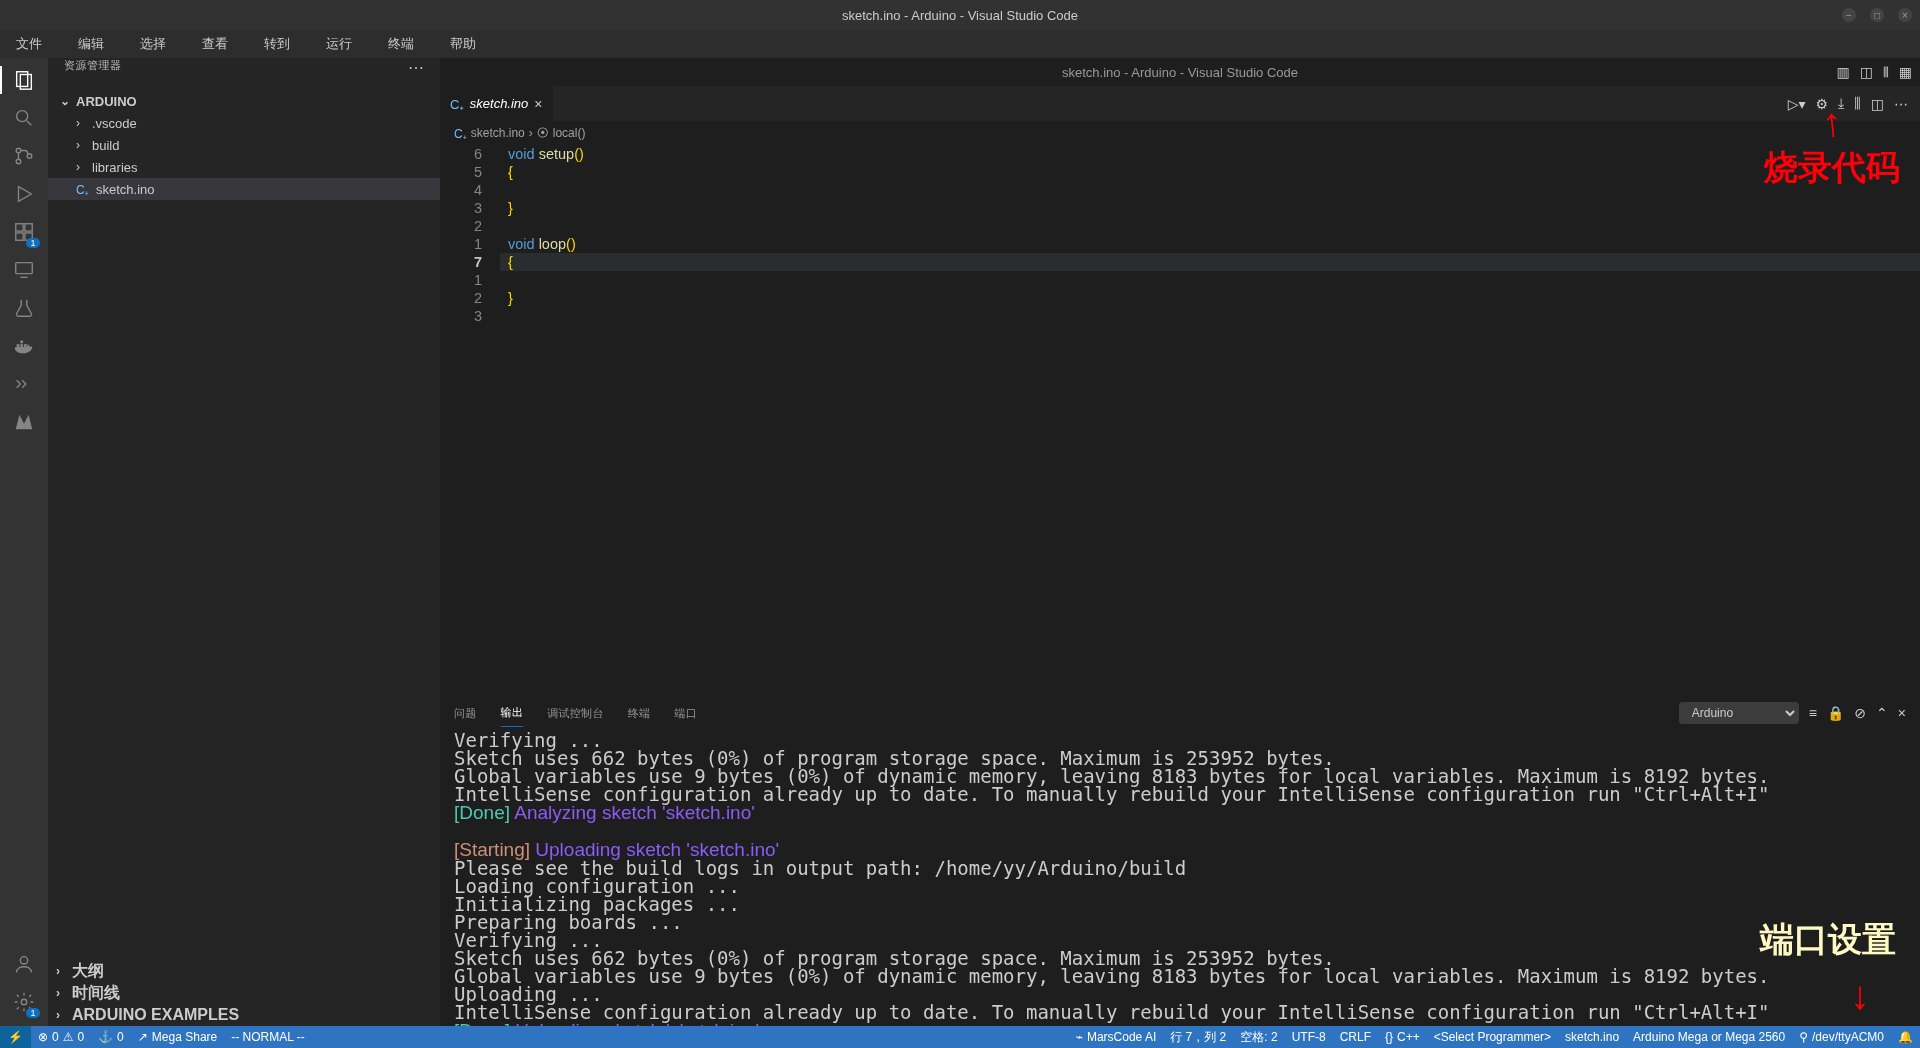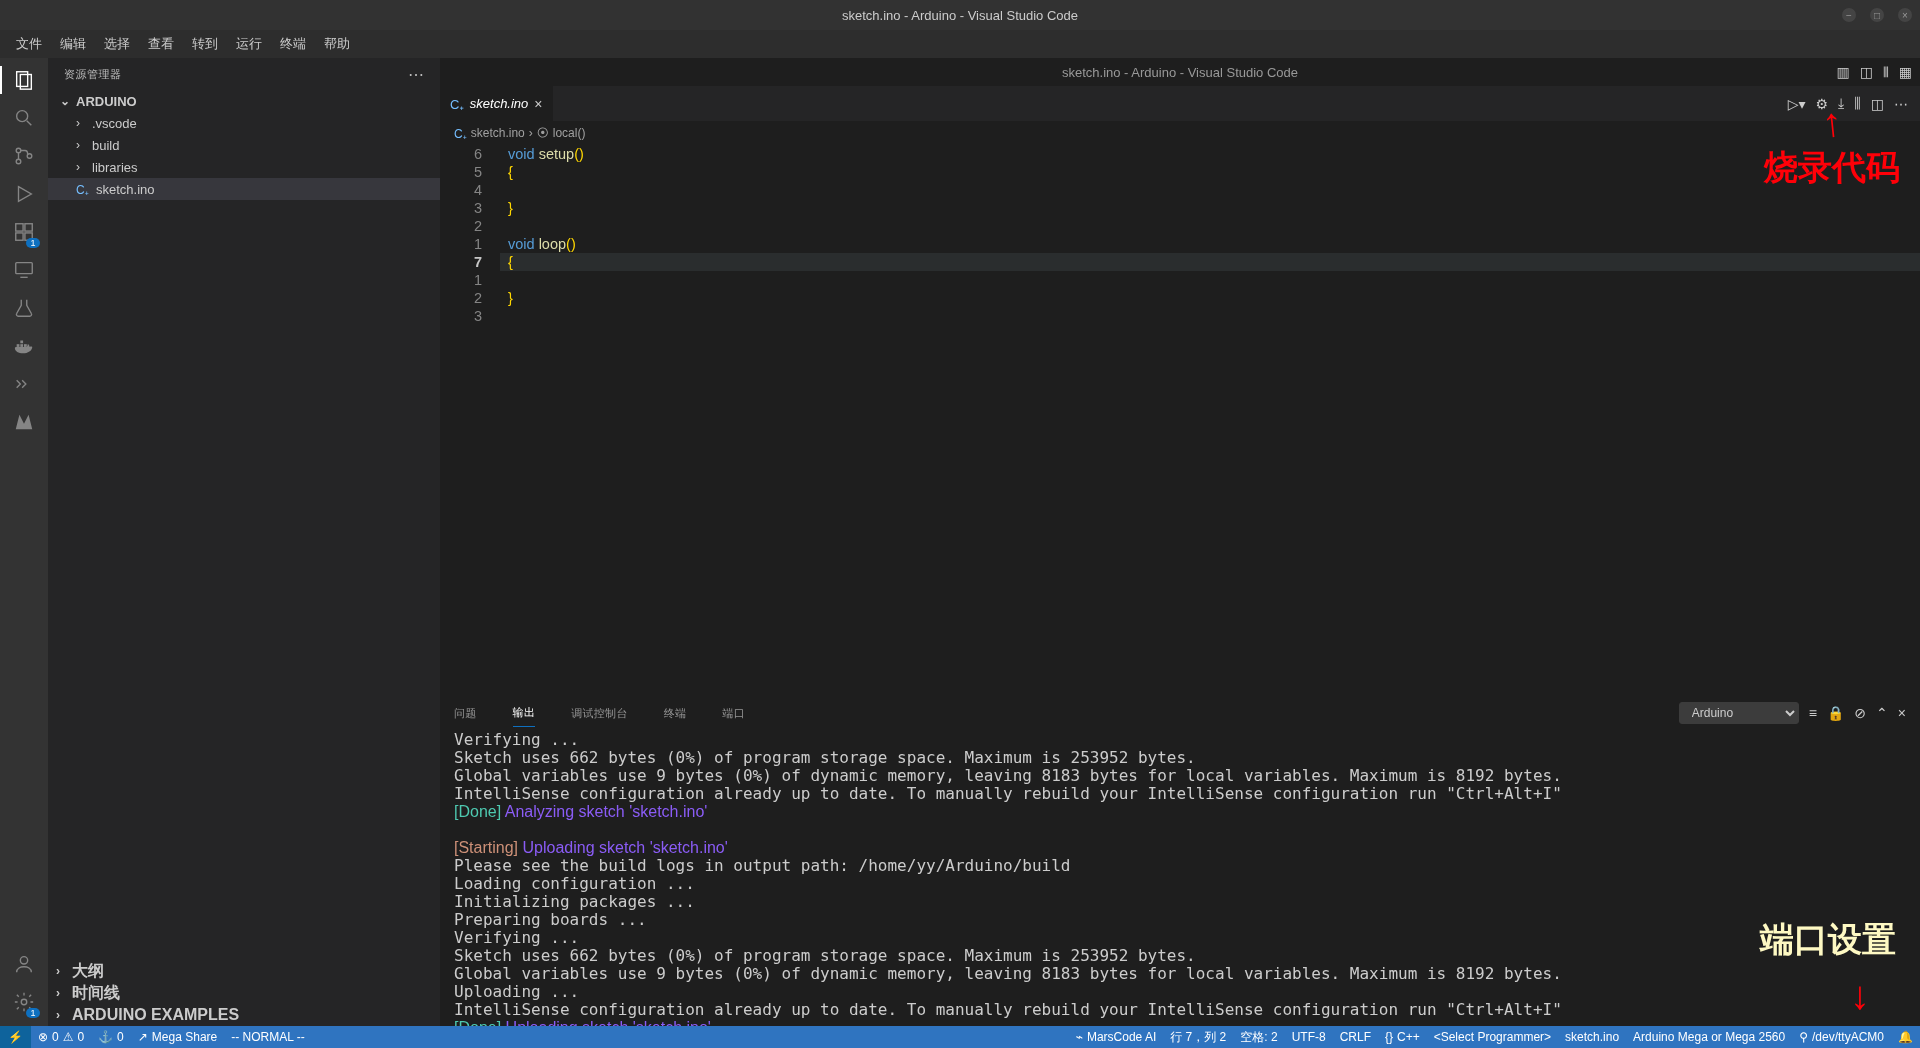--- a/index.html
+++ b/index.html
@@ -1,31 +1,31 @@
 <!DOCTYPE html>
 <html><head>
 <meta charset="utf-8">
 <style>
 *{margin:0;padding:0;box-sizing:border-box;font-family:-apple-system,BlinkMacSystemFont,"Segoe UI",sans-serif}
 body{background:#1e1e1e;color:#ccc;width:1920px;height:1048px;overflow:hidden;position:relative}
 .title-bar{height:30px;background:#323232;display:flex;align-items:center;justify-content:center;position:relative}
 .title-text{color:#ccc;font-size:13px}
 .window-controls{position:absolute;right:8px;display:flex;gap:14px;align-items:center}
 .window-control{width:14px;height:14px;border-radius:50%;background:#444;display:flex;align-items:center;justify-content:center;color:#999;font-size:10px;cursor:pointer}
-.menu-bar{height:28px;background:#2d2d2d;display:flex;align-items:center;padding-left:8px;gap:2px}
+.menu-bar{height:28px;background:#2d2d2d;display:flex;align-items:center;padding-left:8px;gap:20px}
 .menu-item{padding:2px 8px;font-size:13px;color:#ccc;cursor:pointer}
 .main{display:flex;height:calc(100% - 30px - 28px - 22px)}
 .activity-bar{width:48px;background:#333;display:flex;flex-direction:column;align-items:center;padding-top:8px;gap:10px}
 .activity-item{width:28px;height:28px;display:flex;align-items:center;justify-content:center;color:#858585;cursor:pointer;position:relative}
 .activity-item.active{color:#fff}
 .activity-item.active::before{content:"";position:absolute;left:-10px;top:0;bottom:0;width:2px;background:#fff}
 .activity-badge{position:absolute;bottom:-2px;right:-2px;background:#0e70c0;color:#fff;border-radius:8px;font-size:9px;padding:0 4px;min-width:14px;text-align:center}
 .activity-bottom{margin-top:auto;margin-bottom:10px;display:flex;flex-direction:column;gap:10px;align-items:center}
 .sidebar{width:392px;background:#252526;display:flex;flex-direction:column}
-.sidebar-header{height:32px;display:flex;align-items:center;justify-content:space-between;padding:0 16px}
+.sidebar-header{height:32px;display:flex;align-items:flex-start;justify-content:space-between;padding:0 16px}
 .sidebar-title{font-size:11px;color:#bbb;letter-spacing:0.5px}
 .sidebar-more{color:#bbb;cursor:pointer;font-size:16px}
 .tree{flex:1;overflow:auto;font-size:13px}
 .tree-row{height:22px;display:flex;align-items:center;padding-left:12px;cursor:pointer;color:#ccc;gap:4px}
 .tree-row.selected{background:#37373d}
 .tree-row.section{font-weight:700;color:#ccc}
 .tree-indent-1{padding-left:28px}
 .tree-chevron{width:12px;display:inline-block;color:#ccc;font-size:12px}
 .tree-file-icon{width:16px;display:inline-block;color:#75beff;font-size:12px}
 .sidebar-bottom{border-top:1px solid #252526}
@@ -47,27 +47,27 @@
 .gutter{width:60px;text-align:right;color:#858585;padding-right:18px;user-select:none}
 .gutter-line{height:18px}
 .gutter-line.current{color:#c6c6c6;font-weight:bold}
 .code{flex:1;white-space:pre;color:#d4d4d4;position:relative}
 .code-line{height:18px;padding-left:8px}
 .code-line.current{background:#2a2d2e}
 .kw{color:#569cd6}
 .fn{color:#dcdcaa}
 .br{color:#ffd700}
 .panel{height:330px;border-top:1px solid #1e1e1e;display:flex;flex-direction:column;background:#1e1e1e}
-.panel-tabs{height:32px;display:flex;align-items:center;padding:0 14px;gap:36px;font-size:11px;color:#969696;position:relative}
+.panel-tabs{height:32px;display:flex;align-items:center;padding:0 14px;gap:24px;font-size:11px;color:#969696;position:relative}
 .panel-tab{cursor:pointer;letter-spacing:0.3px}
 .panel-tab.active{color:#fff;border-bottom:1px solid #0e70c0;padding-bottom:6px;margin-bottom:-6px}
 .panel-right{margin-left:auto;display:flex;align-items:center;gap:10px;color:#ccc}
 .panel-select{background:#3c3c3c;border:1px solid #3c3c3c;color:#ccc;font-size:12px;padding:2px 20px 2px 8px;border-radius:3px;min-width:120px}
 .panel-icon{cursor:pointer;font-size:14px}
-.panel-body{flex:1;overflow:auto;font-family:Consolas,Menlo,monospace;font-size:16px;line-height:18px;white-space:pre;padding:2px 14px;color:#ccc}
+.panel-body{flex:1;overflow:auto;font-family:Consolas,Menlo,monospace;font-size:19px;line-height:18px;white-space:pre;padding:2px 14px;color:#ccc}
 .out-done{color:#4ec9b0}
 .out-starting{color:#ce9178}
 .out-msg{color:#8b5cf6}
 .status-bar{height:22px;background:#007acc;display:flex;align-items:center;font-size:12px;color:#fff}
 .status-left{display:flex;align-items:center;height:100%}
 .status-remote{background:#0e639c;height:100%;display:flex;align-items:center;padding:0 8px;cursor:pointer}
 .status-item{padding:0 7px;cursor:pointer;display:flex;align-items:center;gap:4px;height:100%}
 .status-right{margin-left:auto;display:flex;align-items:center;height:100%}
 .annotation-upload{position:absolute;top:145px;right:20px;color:#ff0008;font-size:34px;font-weight:bold;pointer-events:none;font-family:"Microsoft YaHei",sans-serif}
 .annotation-upload-arrow{position:absolute;top:100px;right:78px;color:#ff0008;font-size:40px;pointer-events:none;transform:rotate(-6deg)}

